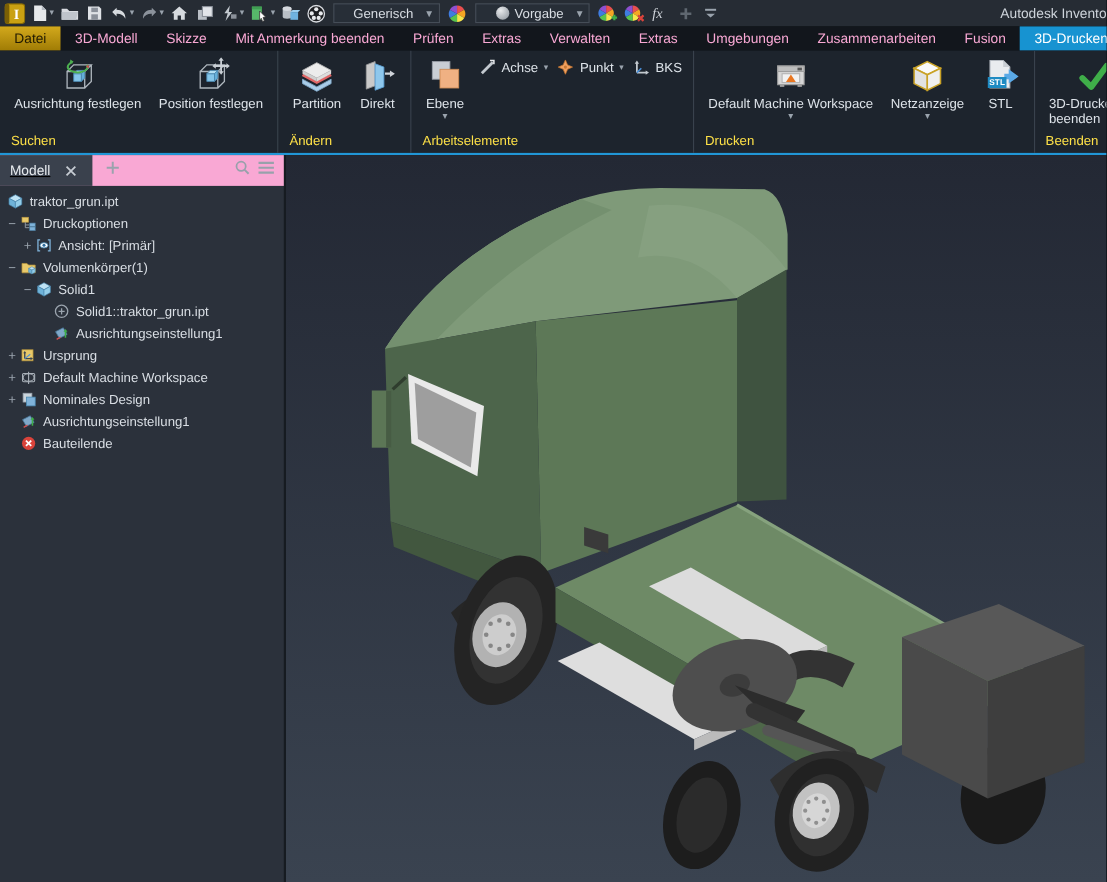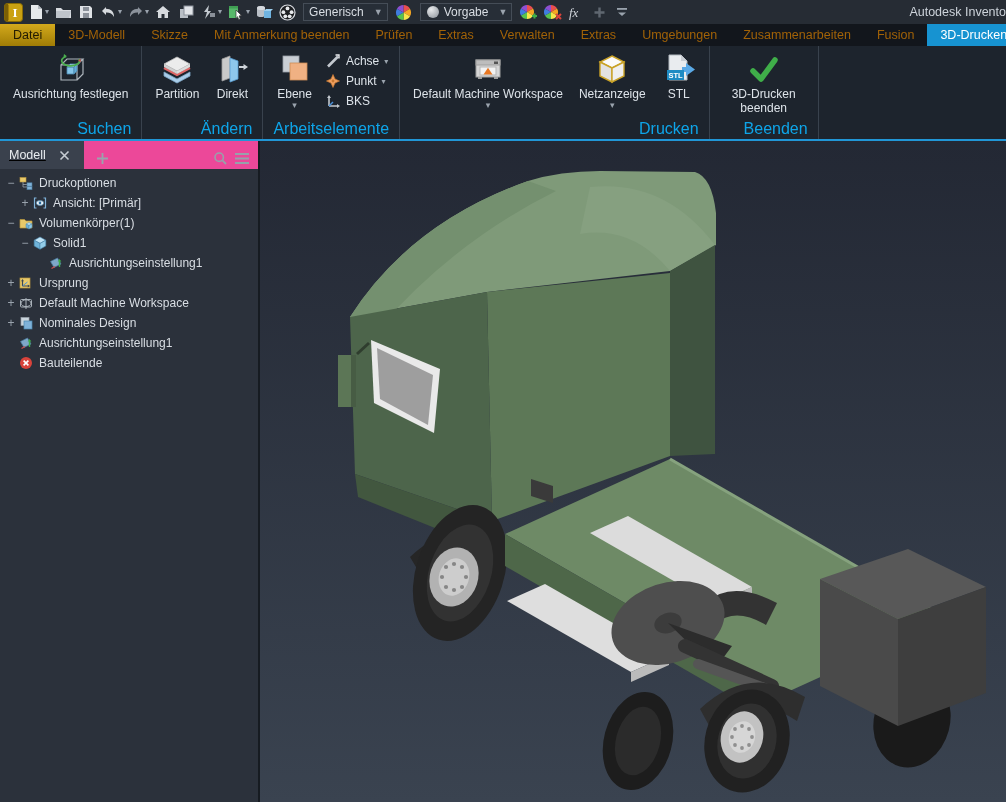--- a/index.html
+++ b/index.html
@@ -8,58 +8,58 @@
   .app { width:1006px; height:802px; display:flex; flex-direction:column; position:relative; }
 
   
   .titlebar { height:24px; background:#262c34; display:flex; align-items:center;
               padding-left:3px; gap:3px; flex:0 0 auto; }
   .qat-btn { height:22px; min-width:20px; display:flex; align-items:center; justify-content:center;
              gap:1px; padding:0 1px; }
   .qat-btn svg { display:block; }
   .qat-arrow { font-size:8px; color:#9aa3ad; line-height:1; }
   .qat-select { height:18px; display:flex; align-items:center; gap:4px; background:#272e37;
-                border:1px solid #454d57; color:#d9dee4; font-size:12px; padding:0 4px 0 5px;
+                border:1px solid #454d57; color:#d9dee4; font-size:12px; padding:0 4px 0 17px;
                 margin:0 3px; }
   .qat-select .sel-arrow { font-size:9px; color:#9aa3ad; margin-left:6px; }
   .win-title { margin-left:auto; color:#cdd3da; font-size:12.5px; white-space:nowrap;
                overflow:hidden; padding-left:8px; }
 
   
   .tabrow { height:22px; background:#12161c; display:flex; align-items:stretch; flex:0 0 auto; }
-  .rtab { padding:0 13px; line-height:22px; font-size:12.5px; color:#a16207; white-space:nowrap; }
+  .rtab { padding:0 13px; line-height:22px; font-size:12.5px; color:#f9a8d4; white-space:nowrap; }
   .rtab.file { background:linear-gradient(#d3a91c,#a07c05); color:#211a02; }
   .rtab.active { background:#1793d1; color:#ffffff; }
 
   
   .ribbon { height:95px; background:#1d242d; border-bottom:2px solid #2196d6;
             display:flex; align-items:stretch; flex:0 0 auto; overflow:hidden; }
   .rpanel { display:flex; flex-direction:column; border-right:1px solid #39424d; flex:0 0 auto; }
   .rpanel-body { flex:1 1 auto; display:flex; align-items:flex-start; justify-content:center;
                  padding:3px 6px 0 6px; gap:2px; }
-  .rpanel-title { height:19px; text-align:right; color:#0ea5e9; font-size:16px;
+  .rpanel-title { height:19px; text-align:left; color:#fde047; font-size:12px;
                   line-height:17px; white-space:nowrap; padding:0 10px; }
   .bigbtn { display:flex; flex-direction:column; align-items:center; padding:2px 7px 0 7px; }
   .bigbtn .bicon { height:36px; display:flex; align-items:center; justify-content:center; }
   .bigbtn .blabel { font-size:12px; color:#dde3e9; white-space:nowrap; line-height:14px;
-                    text-align:center; }
+                    text-align:left; }
   .bigbtn.wrap .blabel { white-space:normal; max-width:82px; }
   .bigbtn .barrow { font-size:9px; color:#9aa3ad; line-height:9px; height:10px; }
-  .rstack { display:flex; flex-direction:column; justify-content:center; padding-top:2px; }
+  .rstack { display:flex; flex-direction:row; justify-content:center; padding-top:2px; }
   .srow { height:20px; display:flex; align-items:center; gap:5px; padding:0 4px; }
   .srow .slabel { font-size:12px; color:#dde3e9; white-space:nowrap; }
   .srow .sarrow { font-size:8px; color:#9aa3ad; }
 
   
   .lower { flex:1 1 auto; display:flex; min-height:0; }
 
   
   .browser { width:260px; flex:0 0 260px; background:#2b313b; display:flex; flex-direction:column;
              border-right:2px solid #161b21; }
-  .browser-head { height:28px; background:#ec4899; display:flex; align-items:flex-end; flex:0 0 auto;text-decoration:underline; }
+  .browser-head { height:28px; background:#f9a8d4; display:flex; align-items:flex-start; flex:0 0 auto;text-decoration:underline; }
   .btab { height:28px; background:#3a414d; display:flex; align-items:center; gap:8px;
           padding:0 8px 0 9px; }
   .btab-label { color:#e8ecf0; font-size:12.5px; }
   .bh-btn { width:22px; height:22px; display:flex; align-items:center; justify-content:center; }
   .bh-spacer { flex:1 1 auto; }
   .tree { flex:1 1 auto; padding-top:4px; overflow:hidden; }
   .trow { height:20px; display:flex; align-items:center; }
   .texp { width:14px; flex:0 0 14px; text-align:center; color:#9aa3ad; font-size:12px;
           line-height:20px; }
   .ticon { width:16px; flex:0 0 16px; display:flex; align-items:center; justify-content:center; }
@@ -258,20 +258,40 @@
                 <path d="M7 13 L7 28 L23 28 L23 13 Z M7 13 L13 7 L29 7 L23 13 M23 28 L29 22 L29 7" fill="none" stroke="#aeb6bd" stroke-width="1.2"></path>
                 <path d="M13 15 h7 v7 h-7 Z" fill="#85c6ea" stroke="#4a88b0" stroke-width=".8"></path>
                 <path d="M13 15 l3-3 h7 l-3 3 Z" fill="#b5e0f4" stroke="#4a88b0" stroke-width=".8"></path>
                 <path d="M20 15 l3-3 v7 l-3 3 Z" fill="#65aed8" stroke="#4a88b0" stroke-width=".8"></path>
                 <path d="M25 7 a9 5 0 1 1 -13 -2.5" fill="none" stroke="#4caf50" stroke-width="1.8"></path>
                 <path d="M10 2 l3 2.2 -3.6 1.5 Z" fill="#4caf50"></path>
                 <path d="M27 10 l-2.8-1 2-2.4 Z" fill="#d05050"></path>
               </svg>
             </span>
             <span class="blabel">Ausrichtung festlegen</span>
+          </div>
+          <div class="bigbtn">
+            <span class="bicon">
+              <svg width="34" height="34" viewBox="0 0 34 34">
+                <path d="M7 13 L7 28 L23 28 L23 13 Z M7 13 L13 7 L29 7 L23 13 M23 28 L29 22 L29 7" fill="none" stroke="#aeb6bd" stroke-width="1.2"></path>
+                <path d="M13 15 h7 v7 h-7 Z" fill="#85c6ea" stroke="#4a88b0" stroke-width=".8"></path>
+                <path d="M13 15 l3-3 h7 l-3 3 Z" fill="#b5e0f4" stroke="#4a88b0" stroke-width=".8"></path>
+                <path d="M20 15 l3-3 v7 l-3 3 Z" fill="#65aed8" stroke="#4a88b0" stroke-width=".8"></path>
+                <g stroke="#c9cfd5" stroke-width="1.6">
+                  <path d="M26 2 v12 M20 8 h12"></path>
+                </g>
+                <g fill="#c9cfd5">
+                  <path d="M26 0 l-2.4 3.2 h4.8 Z"></path>
+                  <path d="M26 16 l-2.4-3.2 h4.8 Z"></path>
+                  <path d="M18 8 l3.2-2.4 v4.8 Z"></path>
+                  <path d="M34 8 l-3.2-2.4 v4.8 Z"></path>
+                </g>
+              </svg>
+            </span>
+            <span class="blabel">Position festlegen</span>
           </div>
         </div>
         <div class="rpanel-title">Suchen</div>
       </div>
       <div class="rpanel">
         <div class="rpanel-body">
           <div class="bigbtn">
             <span class="bicon">
               <svg width="34" height="34" viewBox="0 0 34 34">
                 <path d="M4 20 L17 27 L30 20 L30 24 L17 31 L4 24 Z" fill="#a9cce8" stroke="#7fa8c9" stroke-width=".8"></path>
@@ -427,20 +447,30 @@
               <path d="M9.4 9.4 L13 13" stroke="#98a1ab" stroke-width="1.8"></path>
             </svg>
         </span>
         <span class="bh-btn" style="margin-right:5px;">
           <svg width="16" height="13" viewBox="0 0 16 13">
               <path d="M1 2 H15 M1 6.5 H15 M1 11 H15" stroke="#98a1ab" stroke-width="2"></path>
             </svg>
         </span>
       </div>
       <div class="tree" id="tree">
+          <div class="trow" style="padding-left: 6px;">
+            <span class="ticon">
+              <svg width="14" height="14" viewBox="0 0 14 14">
+                <path d="M7 1 L12.8 4.2 L7 7.4 L1.2 4.2 Z" fill="#bfe3f5" stroke="#4a88b0" stroke-width=".6"></path>
+                <path d="M1.2 4.2 L7 7.4 V13.2 L1.2 10 Z" fill="#6fb3d9" stroke="#4a88b0" stroke-width=".6"></path>
+                <path d="M12.8 4.2 L7 7.4 V13.2 L12.8 10 Z" fill="#93cde9" stroke="#4a88b0" stroke-width=".6"></path>
+              </svg>
+            </span>
+            <span class="tlabel">traktor_grun.ipt</span>
+          </div>
           <div class="trow" style="padding-left: 4px;">
             <span class="texp">−</span>
             <span class="ticon">
               <svg width="14" height="14" viewBox="0 0 14 14">
                 <rect x="1" y="1.5" width="6" height="4.5" fill="#e8c96a" stroke="#b8963e" stroke-width=".6"></rect>
                 <path d="M4 6 V11 M4 8.5 H8 M4 11 H8" stroke="#9aa3ad" stroke-width=".8" fill="none"></path>
                 <rect x="8" y="6.8" width="5" height="3.4" fill="#7fb2d9" stroke="#4a7a9b" stroke-width=".6"></rect>
                 <rect x="8" y="10.3" width="5" height="3.4" fill="#7fb2d9" stroke="#4a7a9b" stroke-width=".6"></rect>
               </svg>
             </span>
@@ -472,20 +502,30 @@
           <div class="trow" style="padding-left: 18px;">
             <span class="texp">−</span>
             <span class="ticon">
               <svg width="14" height="14" viewBox="0 0 14 14">
                 <path d="M7 1 L12.8 4.2 L7 7.4 L1.2 4.2 Z" fill="#bfe3f5" stroke="#4a88b0" stroke-width=".6"></path>
                 <path d="M1.2 4.2 L7 7.4 V13.2 L1.2 10 Z" fill="#6fb3d9" stroke="#4a88b0" stroke-width=".6"></path>
                 <path d="M12.8 4.2 L7 7.4 V13.2 L12.8 10 Z" fill="#93cde9" stroke="#4a88b0" stroke-width=".6"></path>
               </svg>
             </span>
             <span class="tlabel">Solid1</span>
+          </div>
+          <div class="trow" style="padding-left: 34px;">
+            <span class="texp"></span>
+            <span class="ticon">
+              <svg width="14" height="14" viewBox="0 0 14 14">
+                <circle cx="7" cy="7" r="5.6" fill="none" stroke="#9aa3ad" stroke-width="1.2"></circle>
+                <path d="M7 4.2 V9.8 M4.2 7 H9.8" stroke="#9aa3ad" stroke-width="1.2"></path>
+              </svg>
+            </span>
+            <span class="tlabel">Solid1::traktor_grun.ipt</span>
           </div>
           <div class="trow" style="padding-left: 34px;">
             <span class="texp"></span>
             <span class="ticon">
               <svg width="14" height="14" viewBox="0 0 14 14">
                 <path d="M1.5 5.5 L8.5 2 L12 8 L5 11.5 Z" fill="#7fa8c9" stroke="#4a7a9b" stroke-width=".7"></path>
                 <path d="M10.5 11 V4.5" stroke="#3fae49" stroke-width="1.4"></path>
                 <path d="M10.5 3 l-1.8 2.6 h3.6 Z" fill="#3fae49"></path>
                 <path d="M2.5 12.5 L6 10.5" stroke="#d05050" stroke-width="1.3"></path>
               </svg>

